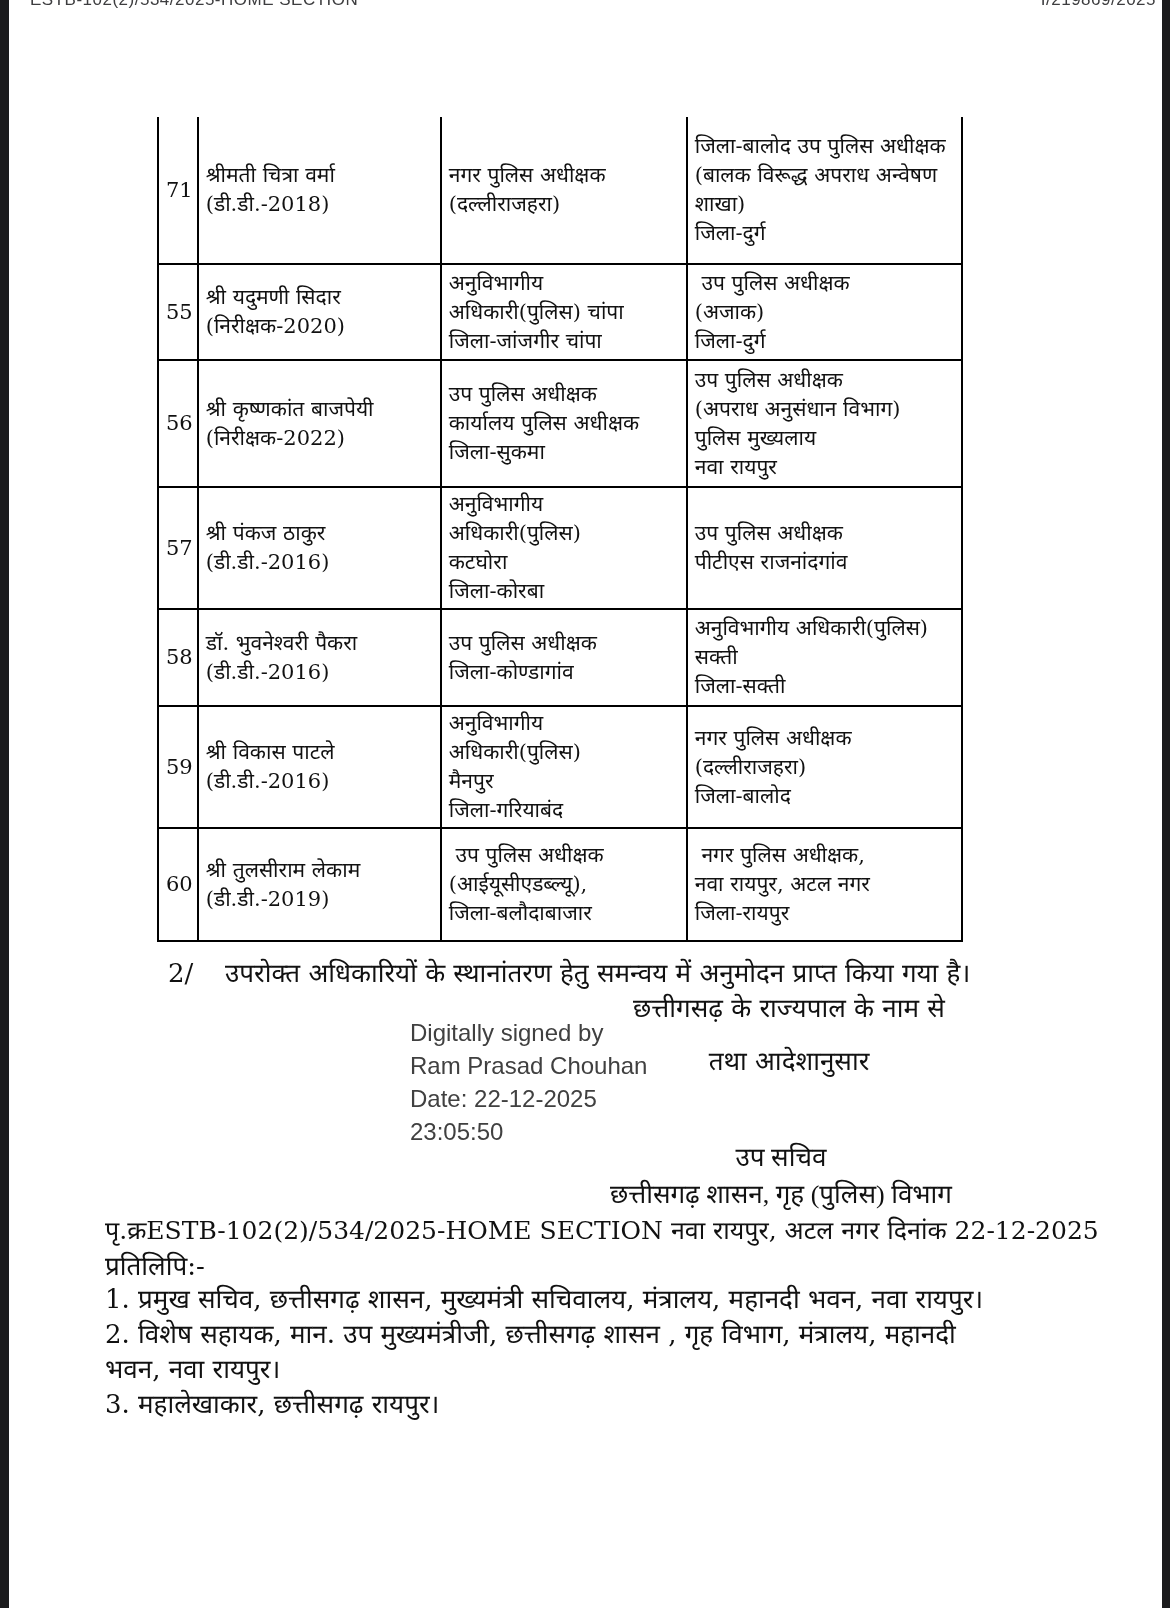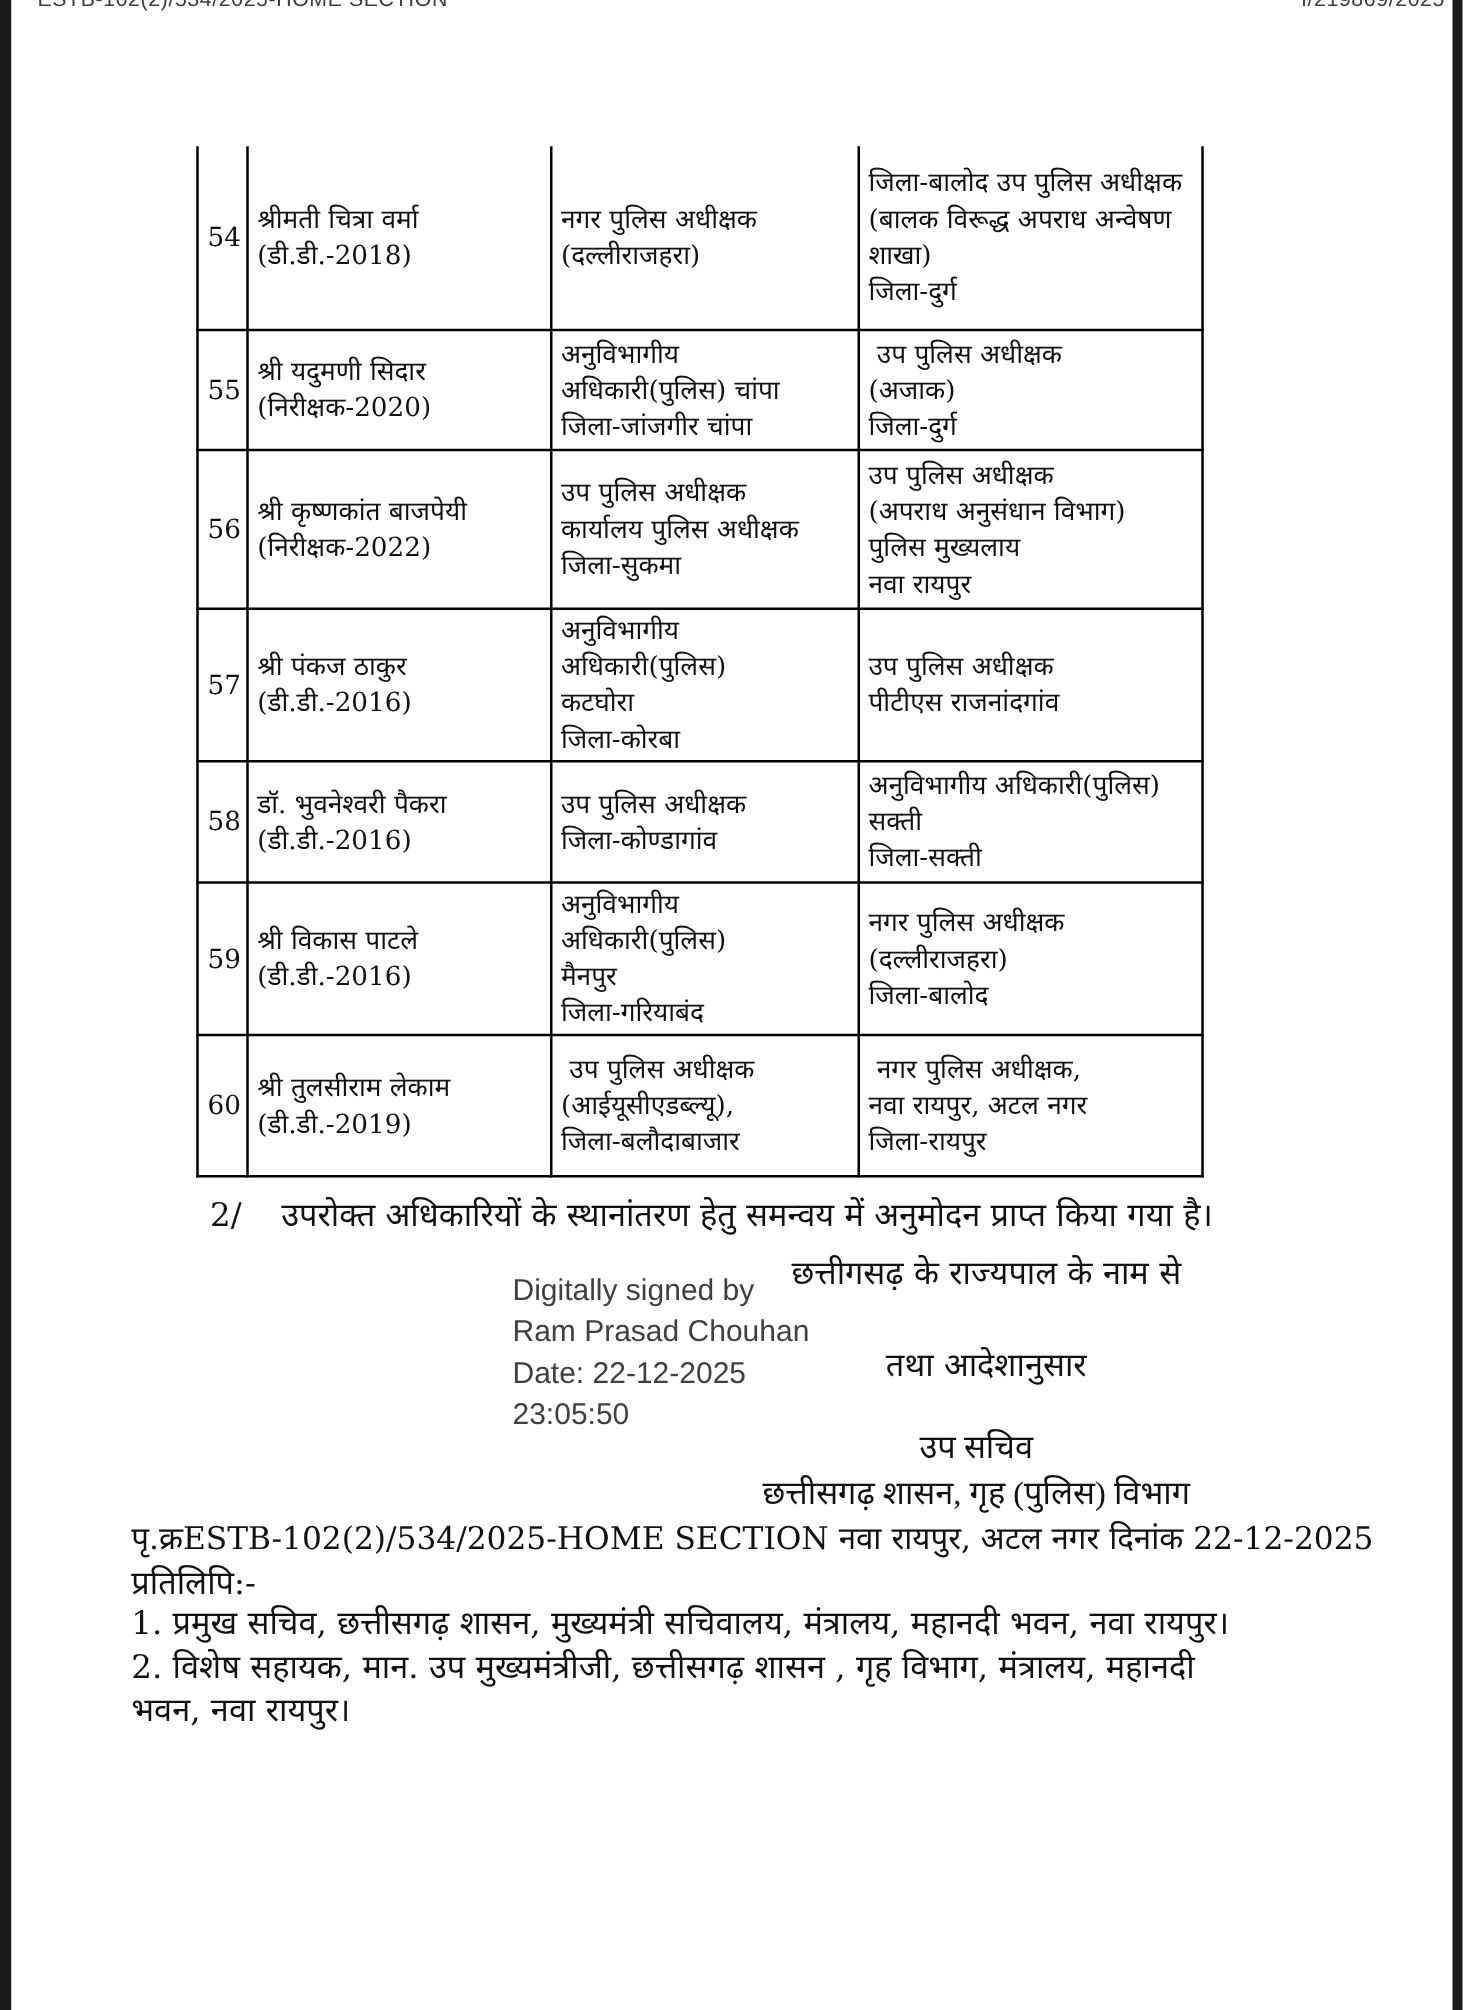--- a/index.html
+++ b/index.html
@@ -41,21 +41,21 @@
   td.valign-top { vertical-align:top; }
 
   .para2 {
     position:absolute; left:168px; top:956px; width:812px;
     font-size:26px; line-height:34px; display:flex;
   }
   .para2 .para-no { width:57px; flex:0 0 57px; }
 
   .auth-block {
     position:absolute; left:610px; top:982px; width:358px;
-    text-align:center; font-size:26px; line-height:74px;
+    text-align:center; font-size:26px; line-height:53px;
     white-space:pre-line;
   }
   .sig-block {
     position:absolute; left:410px; top:1016px;
     font-family:"Liberation Sans",sans-serif;
     font-size:24px; line-height:33px;
     white-space:pre-line; color:#404040;
   }
   .desig-block {
     position:absolute; left:598px; top:1139px; width:366px;
@@ -88,21 +88,21 @@
 
 <table class="transfer">
   <colgroup>
     <col style="width:37px">
     <col style="width:243px">
     <col style="width:246px">
     <col style="width:275px">
   </colgroup>
   <tbody>
     <tr style="height:147px">
-      <td class="sn">54</td>
+      <td class="sn">71</td>
       <td>श्रीमती चित्रा वर्मा
 (डी.डी.-2018)</td>
       <td>नगर पुलिस अधीक्षक
 (दल्लीराजहरा)</td>
       <td class="valign-top">जिला-बालोद उप पुलिस अधीक्षक
 (बालक विरूद्ध अपराध अन्वेषण
 शाखा)
 जिला-दुर्ग</td>
     </tr>
     <tr style="height:96px">
@@ -191,13 +191,14 @@
 <div class="desig-block">उप सचिव
 छत्तीसगढ़ शासन, गृह (पुलिस) विभाग</div>
 
 <div class="ref-line">पृ.क्रESTB-102(2)/534/2025-HOME SECTION नवा रायपुर, अटल नगर दिनांक 22-12-2025</div>
 
 <div class="copies-label">प्रतिलिपि:-</div>
 
 <div class="copies-list">
   <div class="copy-item">1. प्रमुख सचिव, छत्तीसगढ़ शासन, मुख्यमंत्री सचिवालय, मंत्रालय, महानदी भवन, नवा रायपुर।</div>
   <div class="copy-item">2. विशेष सहायक, मान. उप मुख्यमंत्रीजी, छत्तीसगढ़ शासन , गृह विभाग, मंत्रालय, महानदी भवन, नवा रायपुर।</div>
+  <div class="copy-item">3. महालेखाकार, छत्तीसगढ़ रायपुर।</div>
 </div>
 
 </body></html>

